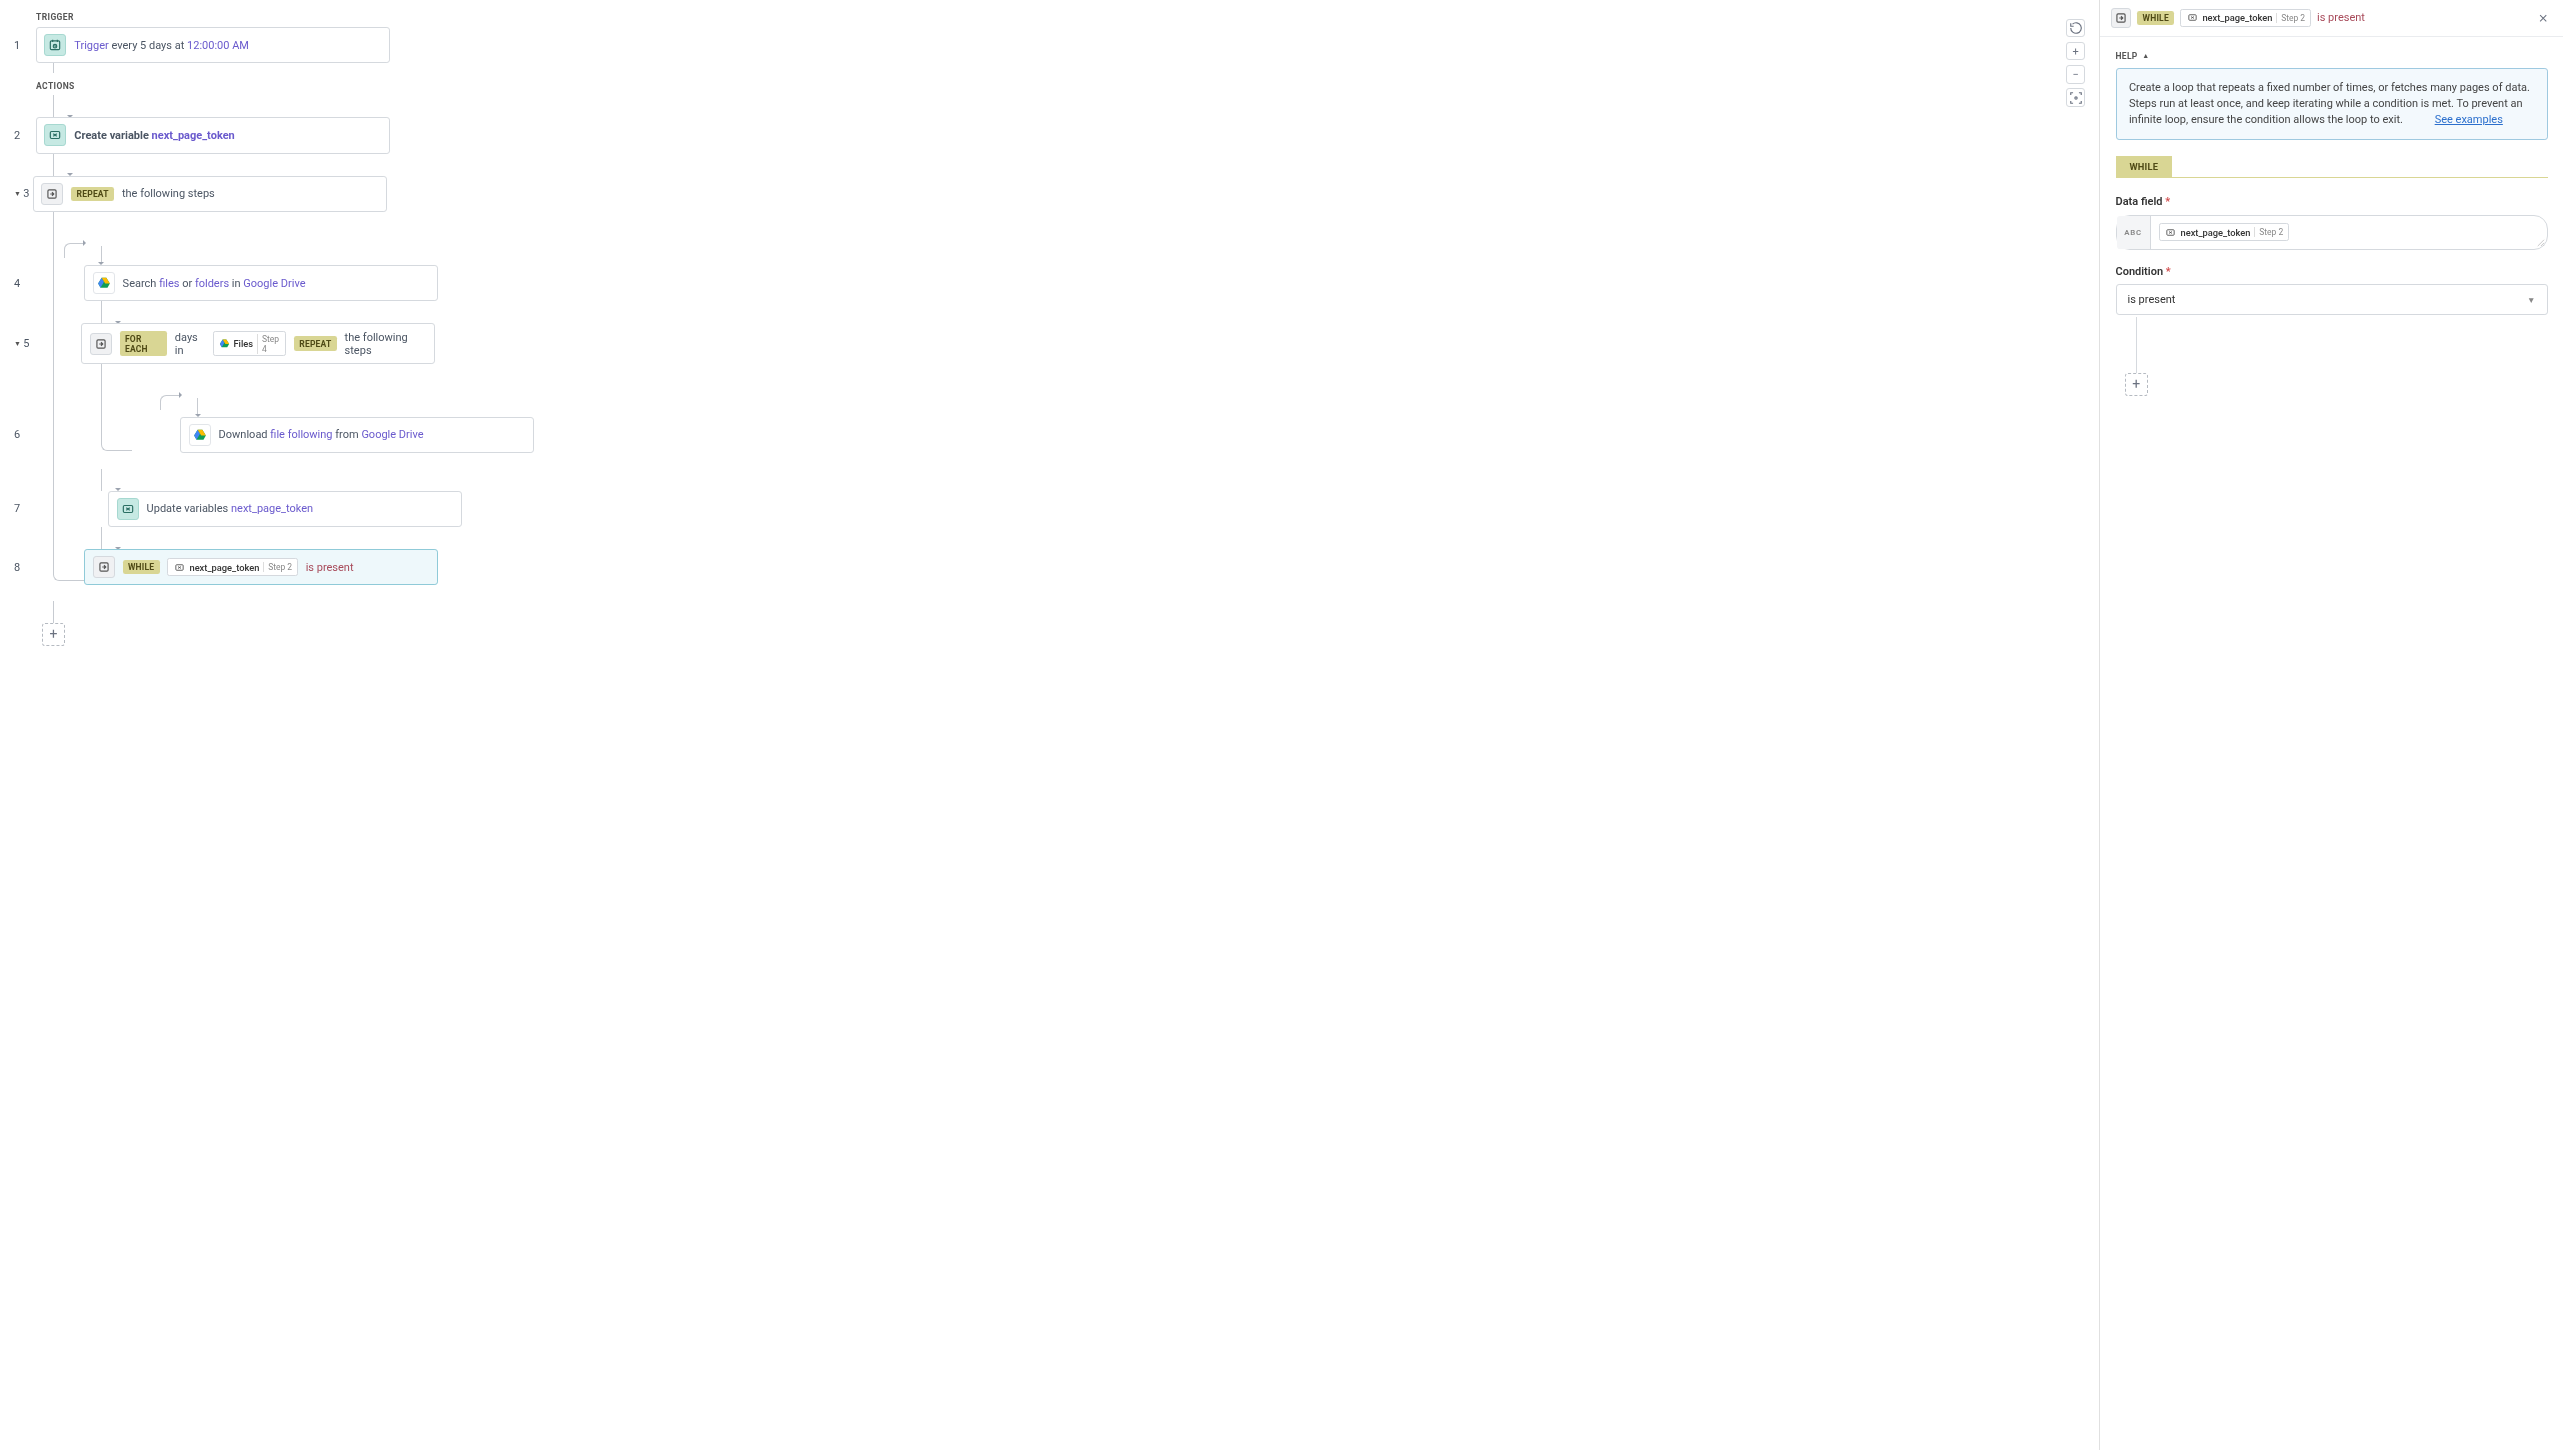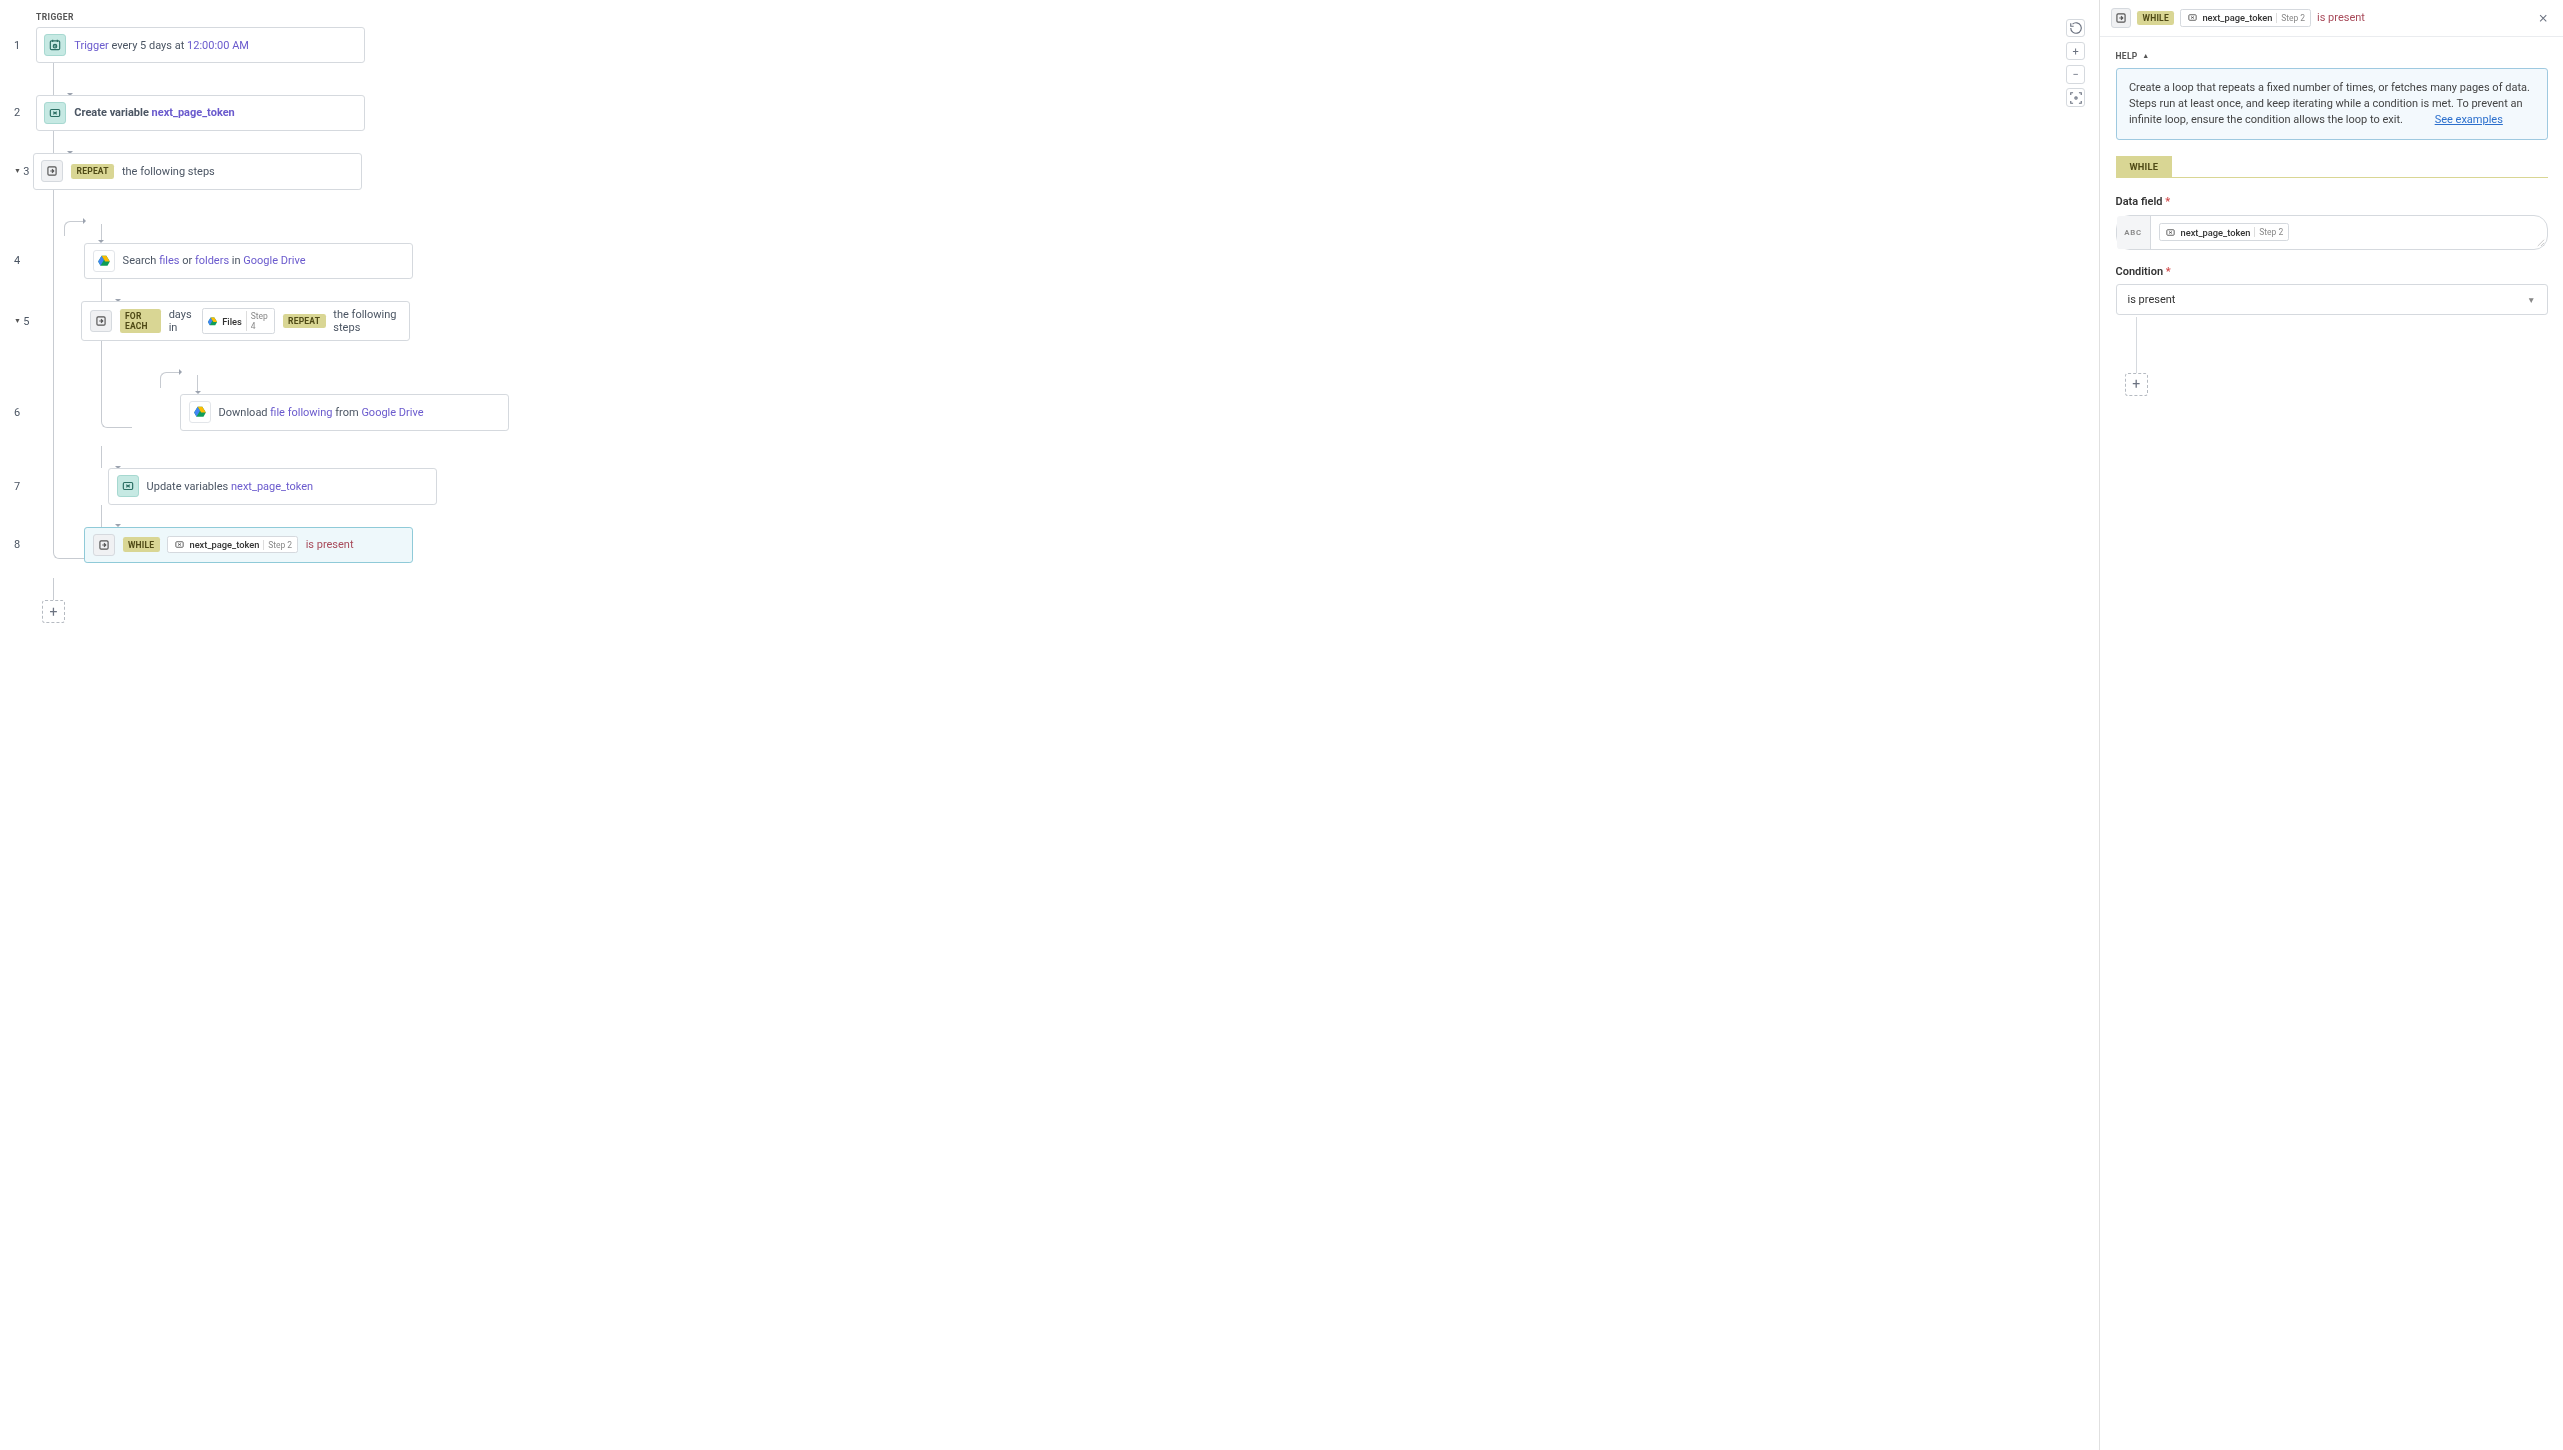--- a/index.html
+++ b/index.html
@@ -87,21 +87,21 @@
 
 .card {
   background: #fff;
   border: 0.8px solid #d5d9de;
   border-radius: 3.1px;
   padding: 6.2px 7.8px;
   display: flex;
   align-items: center;
   gap: 7.8px;
   min-height: 34px;
-  width: 329px;
+  width: 354px;
   cursor: pointer;
 }
 .card.selected {
   background: #eef8fb;
   border-color: #8fcad8;
 }
 
 .icon-box {
   width: 22px;
   height: 22px;
@@ -397,20 +397,21 @@
             <span class="txt-purple">Trigger</span><span class="txt"> every 5 days at </span><span class="txt-purple">12:00:00 AM</span>
           </span>
         </div>
       </div>
     </div>
 
     <div class="connector-area" style="position:relative;">
         <div class="vline h12"></div>
       </div>
 
+    <div class="section-label actions">ACTIONS</div>
 
     <div class="connector-area" style="position:relative;">
         <div class="vline h28 arrow-down" style="position:relative;"></div>
       </div>
 
     <div class="step-row">
       <div class="step-num">
           <span>2</span>
         </div>
       <div style="margin-left:4.7px;font-weight:bold;">

